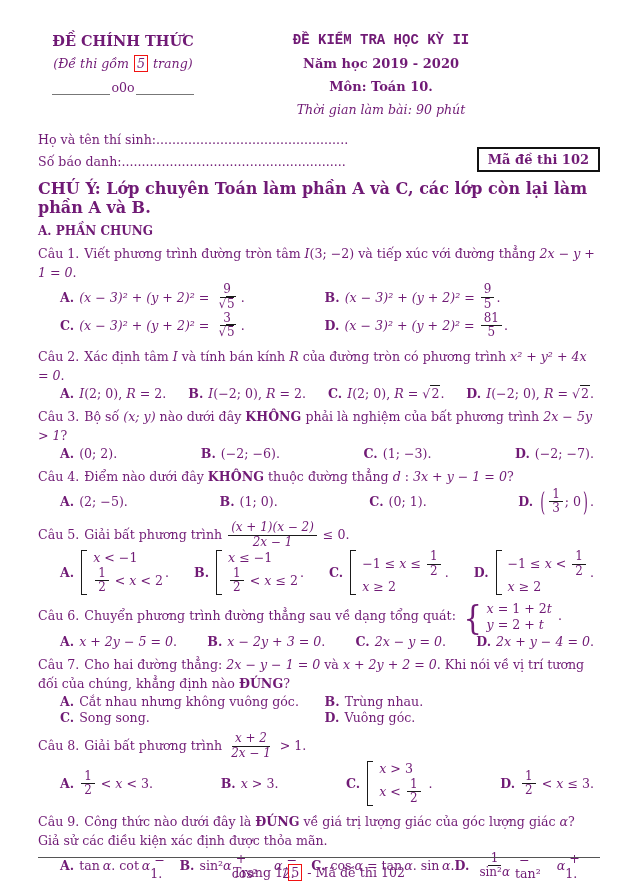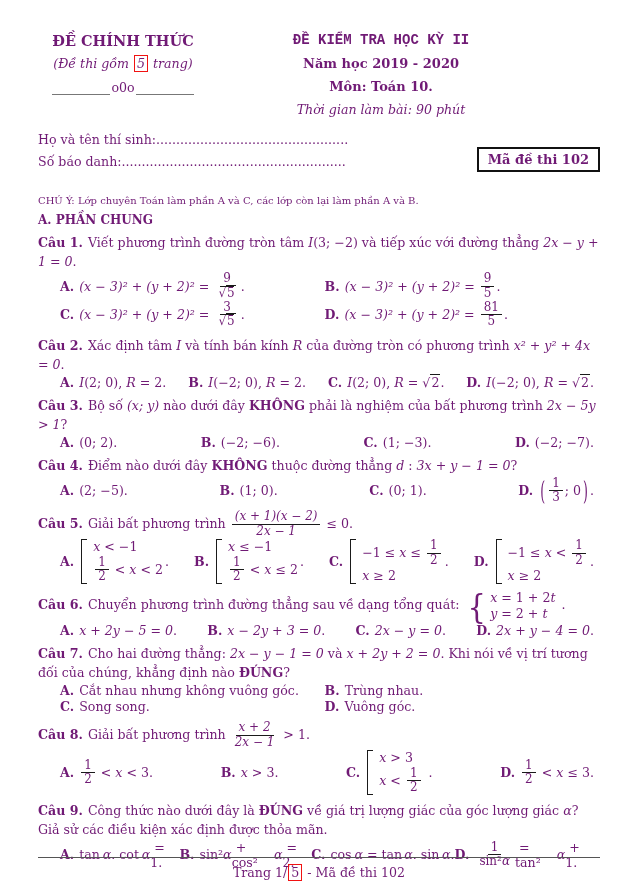--- a/index.html
+++ b/index.html
@@ -16,26 +16,26 @@
   .odiv .otxt{padding:0 1px;}
   .hr{width:290px;margin-left:28px;text-align:center;}
   .hr1{font-weight:bold;font-size:14px;margin-top:6px;font-family:Liberation Mono, monospace;}
   .hr2{font-weight:bold;font-size:13px;margin-top:8px;}
   .hr3{font-style:italic;margin-top:8px;}
   
   .idrow{position:relative;margin-top:12px;}
   .idrow .iline{line-height:22px;}
   .codebox{position:absolute;right:0;bottom:1px;border:2px solid #111;padding:3px 9px;
            font-weight:bold;font-size:13px;background:#fff;}
-  .notice{font-weight:normal;font-size:10px;margin-top:22px;}
+  .notice{font-weight:bold;font-size:16px;margin-top:6px;}
   .section{font-weight:bold;font-size:12px;margin-top:7px;}
   
   .q{margin-top:6px;}
   .stem{line-height:1.52;}
-  .qlabel{font-weight:bold;margin-right:5px;}
+  .qlabel{font-weight:normal;margin-right:5px;}
   .opts{display:flex;margin-top:1px;padding-left:22px;align-items:center;}
   .opts.c2{flex-wrap:wrap;padding-right:0;}
   .opts.c2 .opt{width:49%;margin-bottom:1px;}
   .opts.c4{justify-content:space-between;padding-right:6px;}
   .opt{display:inline-flex;align-items:center;}
   .olabel{font-weight:bold;margin-right:5px;}
   .obody{display:inline-flex;align-items:center;flex-wrap:nowrap;}
   
   .mu{white-space:pre-wrap;}
   .mi{font-style:italic;white-space:pre-wrap;}

